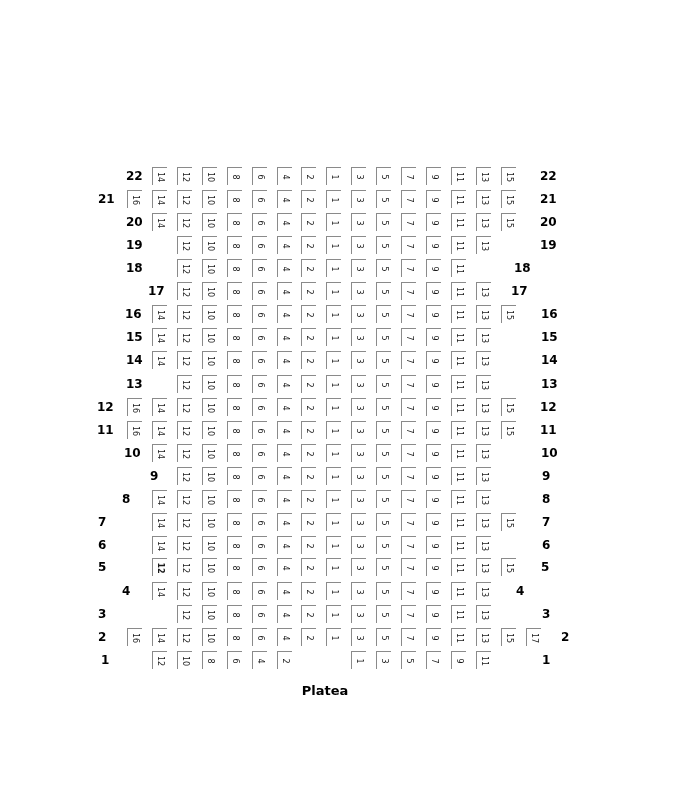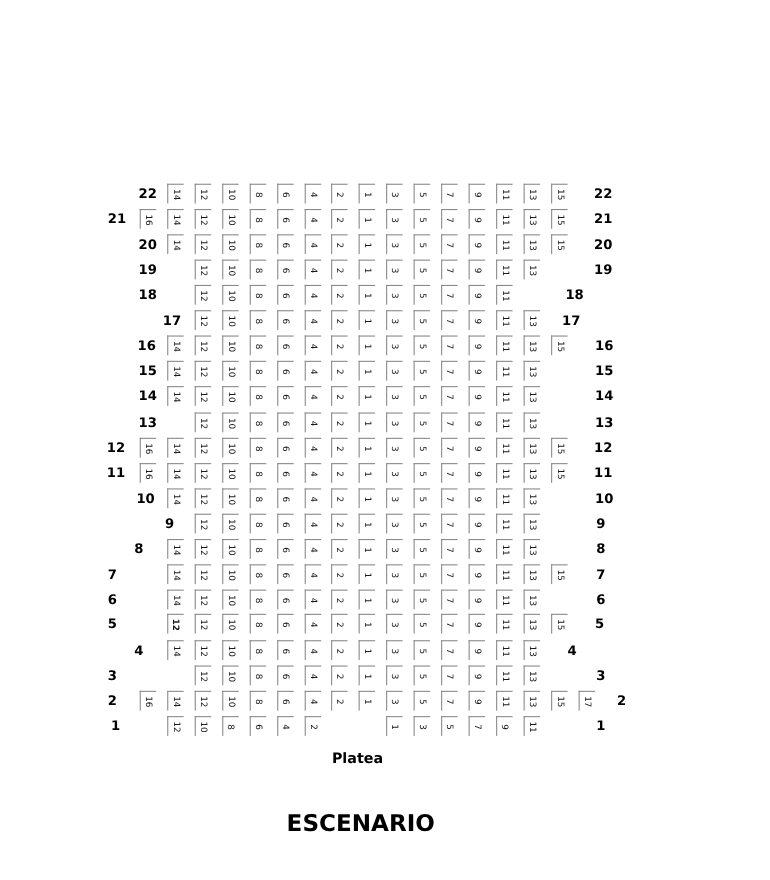--- a/index.html
+++ b/index.html
@@ -1051,14 +1051,13 @@
         <span>7</span>
       </div>
       <div class="seat" style="left: 451px; top: 651px;">
         <span>9</span>
       </div>
       <div class="seat" style="left: 476px; top: 651px;">
         <span>11</span>
       </div>
     </div>
   <div class="section-title">Platea</div>
-  <div class="stage-title">ESCENARIO</div>
 </div>
 
 </body></html>

